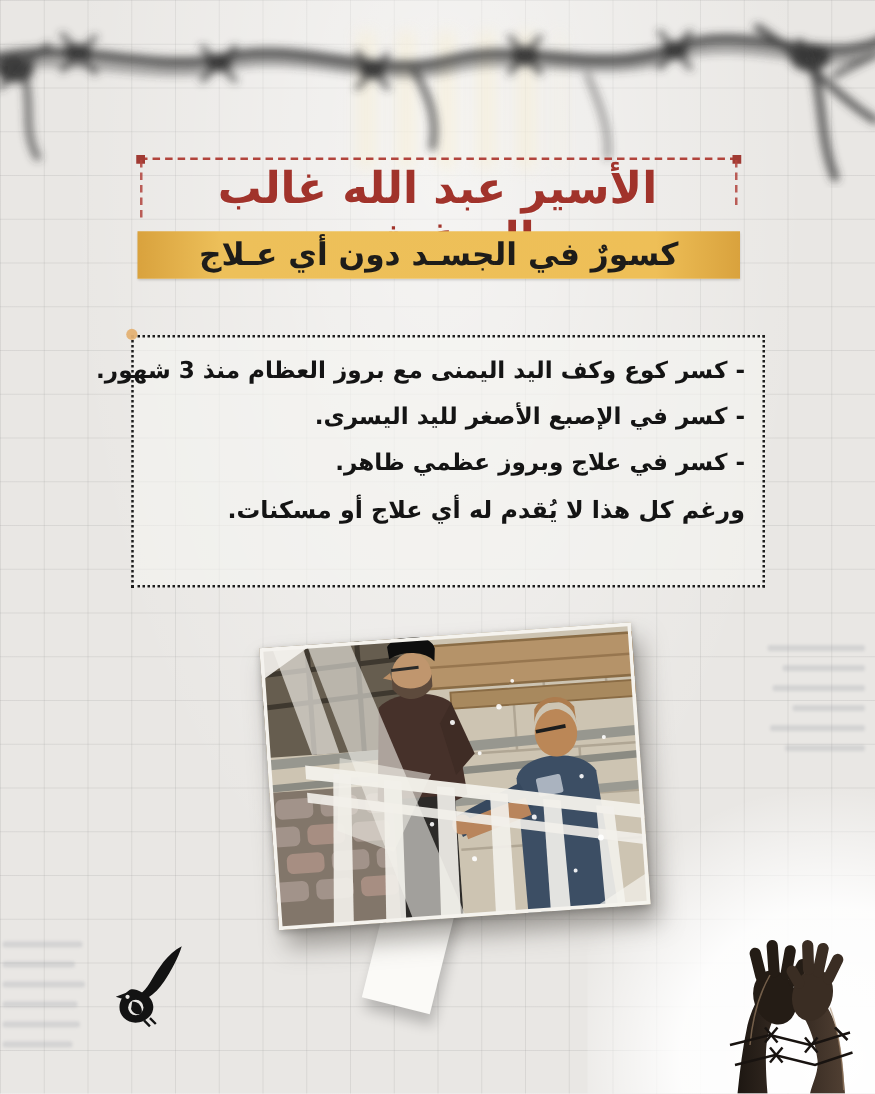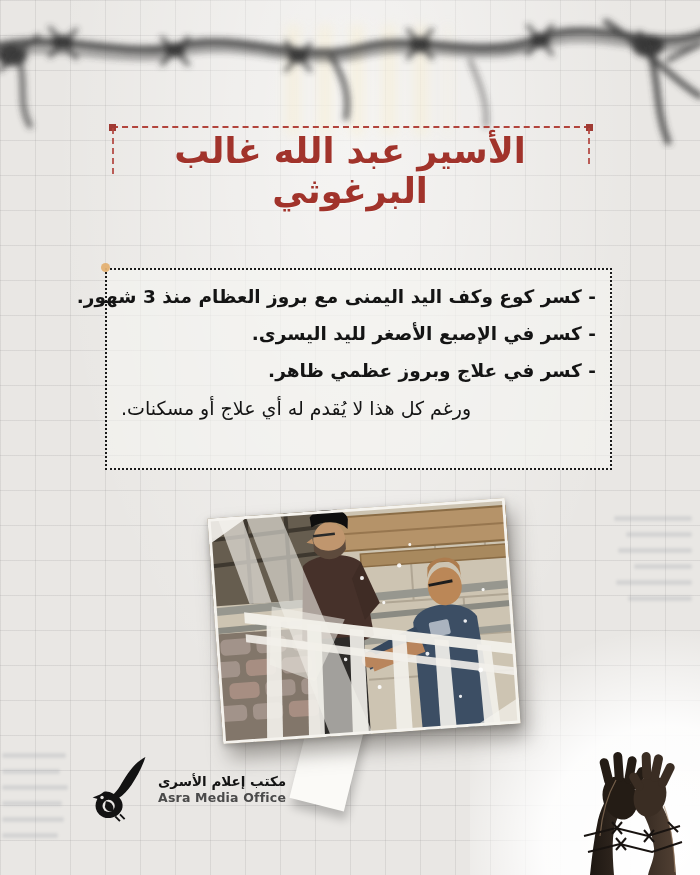--- a/index.html
+++ b/index.html
@@ -44,21 +44,21 @@
 
   .info-box{position:absolute;left:105px;top:268px;width:475px;height:182px;
     border:2px dotted #1b1b1b;background:rgba(246,245,242,0.55);
     direction:rtl;padding:8px 14px;}
   .info-box .corner-dot{position:absolute;top:-7px;left:-6px;width:9px;height:9px;border-radius:50%;
     background:#e4b173;opacity:.95;}
   .box-header-row{text-align:right;}
   .box-header{display:inline-block;background:#2d2d2d;color:#f3c434;font-size:22px;font-weight:bold;
     padding:3px 10px 6px 14px;line-height:1.2;}
   .box-line{font-size:18.5px;font-weight:bold;color:#141414;line-height:37px;white-space:nowrap;text-align:right;}
-  .box-footer{font-size:19px;font-weight:normal;color:#141414;line-height:38px;white-space:nowrap;text-align:left;}
+  .box-footer{font-size:19px;font-weight:bold;color:#141414;line-height:38px;white-space:nowrap;text-align:right;}
 
   
   .photo{position:absolute;left:215px;top:508px;width:298px;height:226px;
     transform:rotate(-4deg);z-index:2;background:#cdc4b2;
     box-shadow:6px 14px 20px rgba(80,76,70,0.5), 0 2px 6px rgba(0,0,0,0.25);}
   .photo svg{display:block;}
   .paper-tab{position:absolute;left:300px;top:712px;width:56px;height:94px;background:#fbfaf7;
     transform:rotate(14deg);z-index:1;box-shadow:4px 8px 10px rgba(0,0,0,0.22);}
 
   
@@ -128,20 +128,21 @@
 
   <div class="sel-frame">
     <span class="handle hl"></span>
     <span class="handle hr"></span>
     <span class="vdash vl"></span>
     <span class="vdash vr"></span>
   </div>
 
   <h1 class="title">الأسير عبد الله غالب البرغوثي</h1>
 
+  <div class="banner">كسورٌ في الجسـد دون أي عـلاج</div>
 
   <div class="info-box">
     <span class="corner-dot"></span>
     <div class="box-line">- كسر كوع وكف اليد اليمنى مع بروز العظام منذ 3 شهور.</div>
     <div class="box-line">- كسر في الإصبع الأصغر لليد اليسرى.</div>
     <div class="box-line">- كسر في علاج وبروز عظمي ظاهر.</div>
     <div class="box-footer">ورغم كل هذا لا يُقدم له أي علاج أو مسكنات.</div>
   </div>
 
   <div class="paper-tab"></div>
@@ -308,24 +309,20 @@
       <g fill="#131313">
         <path d="M58,1 C46,7 38,20 31,32 C26,40 19,46 10,50 C23,51 35,43 43,31 C49,22 55,11 58,1 Z"></path>
         <path d="M14,38 C5,44 2,55 9,62 C16,69 29,66 33,57 C36,50 31,42 24,40 C20,38 17,37 14,38 Z"></path>
         <path d="M12,40 L2,44 L12,47 Z"></path>
       </g>
       <circle cx="19" cy="53" r="6.5" fill="#e9e7e4"></circle>
       <path d="M16,48 C21,48 25,52 24,58 C21,60 16,58 15,54 Z" fill="#131313"></path>
       <circle cx="12" cy="44" r="1.8" fill="#e9e7e4"></circle>
       <path d="M26,64 l5,5 M31,62 l5,5" stroke="#131313" stroke-width="2"></path>
     </svg>
-    <div class="logo-texts">
-      <span class="logo-ar">مكتب إعلام الأسرى</span>
-      <span class="logo-en">Asra Media Office</span>
-    </div>
   </div>
 
   <div class="faded faded-right">
     <div class="row" style="width:78px"></div>
     <div class="row" style="width:66px"></div>
     <div class="row" style="width:74px"></div>
     <div class="row" style="width:58px"></div>
     <div class="row" style="width:76px"></div>
     <div class="row" style="width:64px"></div>
   </div>

